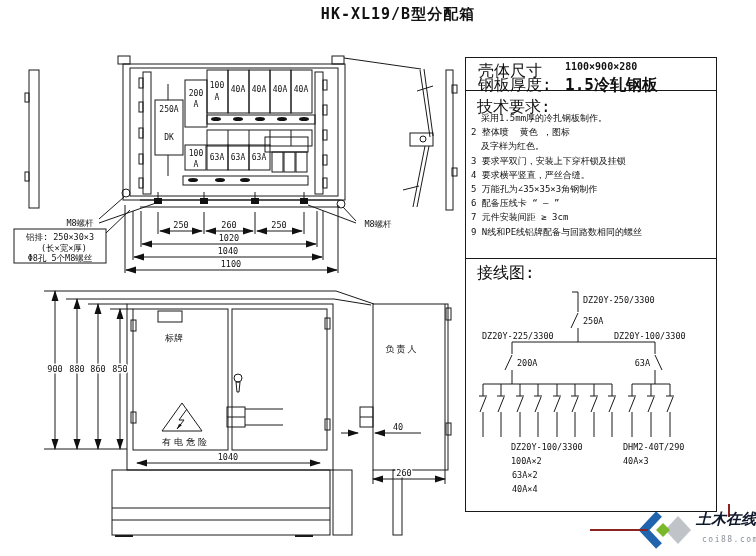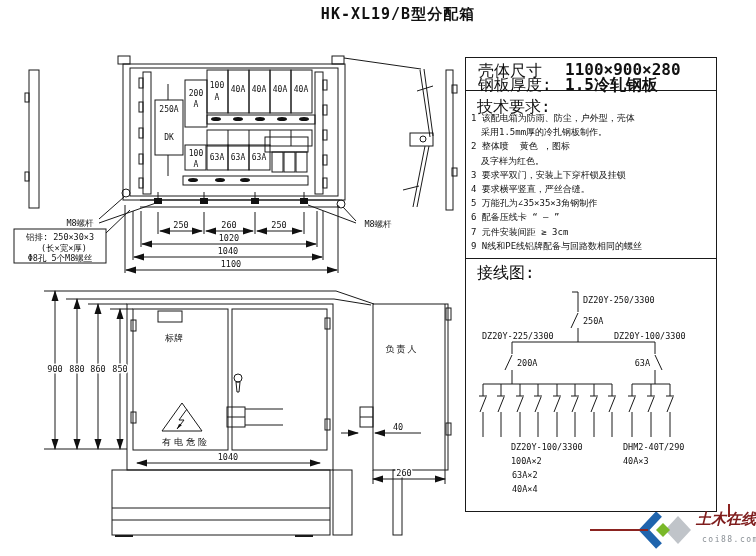--- a/index.html
+++ b/index.html
@@ -10,25 +10,25 @@
   svg{position:absolute;left:0;top:0;}
   .ln{stroke:#1a1a1a;fill:none;stroke-width:1;}
   .fl{fill:#111;stroke:none;}
   svg text{fill:#111;stroke:none;font-family:"DejaVu Sans Mono","Liberation Sans",sans-serif;}
   .s8{font-size:8px;} .s85{font-size:8.5px;} .s9{font-size:9px;}
   .mid{text-anchor:middle;} .end{text-anchor:end;}
   .halo{paint-order:stroke;stroke:#ffffff;stroke-width:3px;}
   .panel{position:absolute;left:465px;top:57px;width:250px;height:453px;border:1px solid #1a1a1a;}
   .pdiv{position:absolute;left:465px;width:251px;height:1px;background:#1a1a1a;}
   .spec{font-size:16px;}
-  .specval{font-size:16px;font-weight:bold;}
+  .specval{font-size:10px;font-weight:bold;}
   .tech{position:absolute;left:471px;top:111px;width:243px;font-size:9px;}
   .tech div{height:14.2px;line-height:14.2px;white-space:pre;overflow:hidden;}
   .tech .cont{padding-left:10px;}
-  .logo-brand{font-size:15px;font-weight:bold;font-style:italic;color:#7f1d1d;}
+  .logo-brand{font-size:15px;font-weight:bold;font-style:italic;color:#0f172a;}
   .logo-domain{font-size:8px;letter-spacing:1.5px;color:#8a9096;}
   .hline{position:absolute;left:590px;top:529px;width:58px;height:2px;background:#8b2320;}
   .vline{position:absolute;left:728px;top:504px;width:2px;height:13px;background:#8b2320;}
 </style>
 </head>
 <body>
 
 <div id="canvas">
 
   <div class="t title">HK-XL19/B型分配箱</div>
@@ -325,21 +325,20 @@
   <div class="pdiv" style="top:90px;"></div>
   <div class="pdiv" style="top:258px;"></div>
 
   <div class="t spec" style="left:478px;top:62px;">壳体尺寸</div>
   <div class="t specval" style="left:565px;top:61px;">1100×900×280</div>
   <div class="t spec" style="left:478px;top:76px;">钢板厚度:</div>
   <div class="t spec" style="left:565px;top:76px;font-weight:bold;">1.5冷轧钢板</div>
   <div class="t spec" style="left:477px;top:98px;">技术要求:</div>
 
   <div class="tech">
-    <div>1 该配电箱为防雨、防尘，户外型，壳体</div>
     <div class="cont">采用1.5mm厚的冷扎钢板制作。</div>
     <div>2 整体喷  黄色 ，图标</div>
     <div class="cont">及字样为红色。</div>
     <div>3 要求平双门，安装上下穿杆锁及挂锁</div>
     <div>4 要求横平竖直，严丝合缝。</div>
     <div>5 万能孔为∠35×35×3角钢制作</div>
     <div>6 配备压线卡 “ — ”</div>
     <div>7 元件安装间距 ≥ 3cm</div>
     <div>9 N线和PE线铝牌配备与回路数相同的螺丝</div>
   </div>

